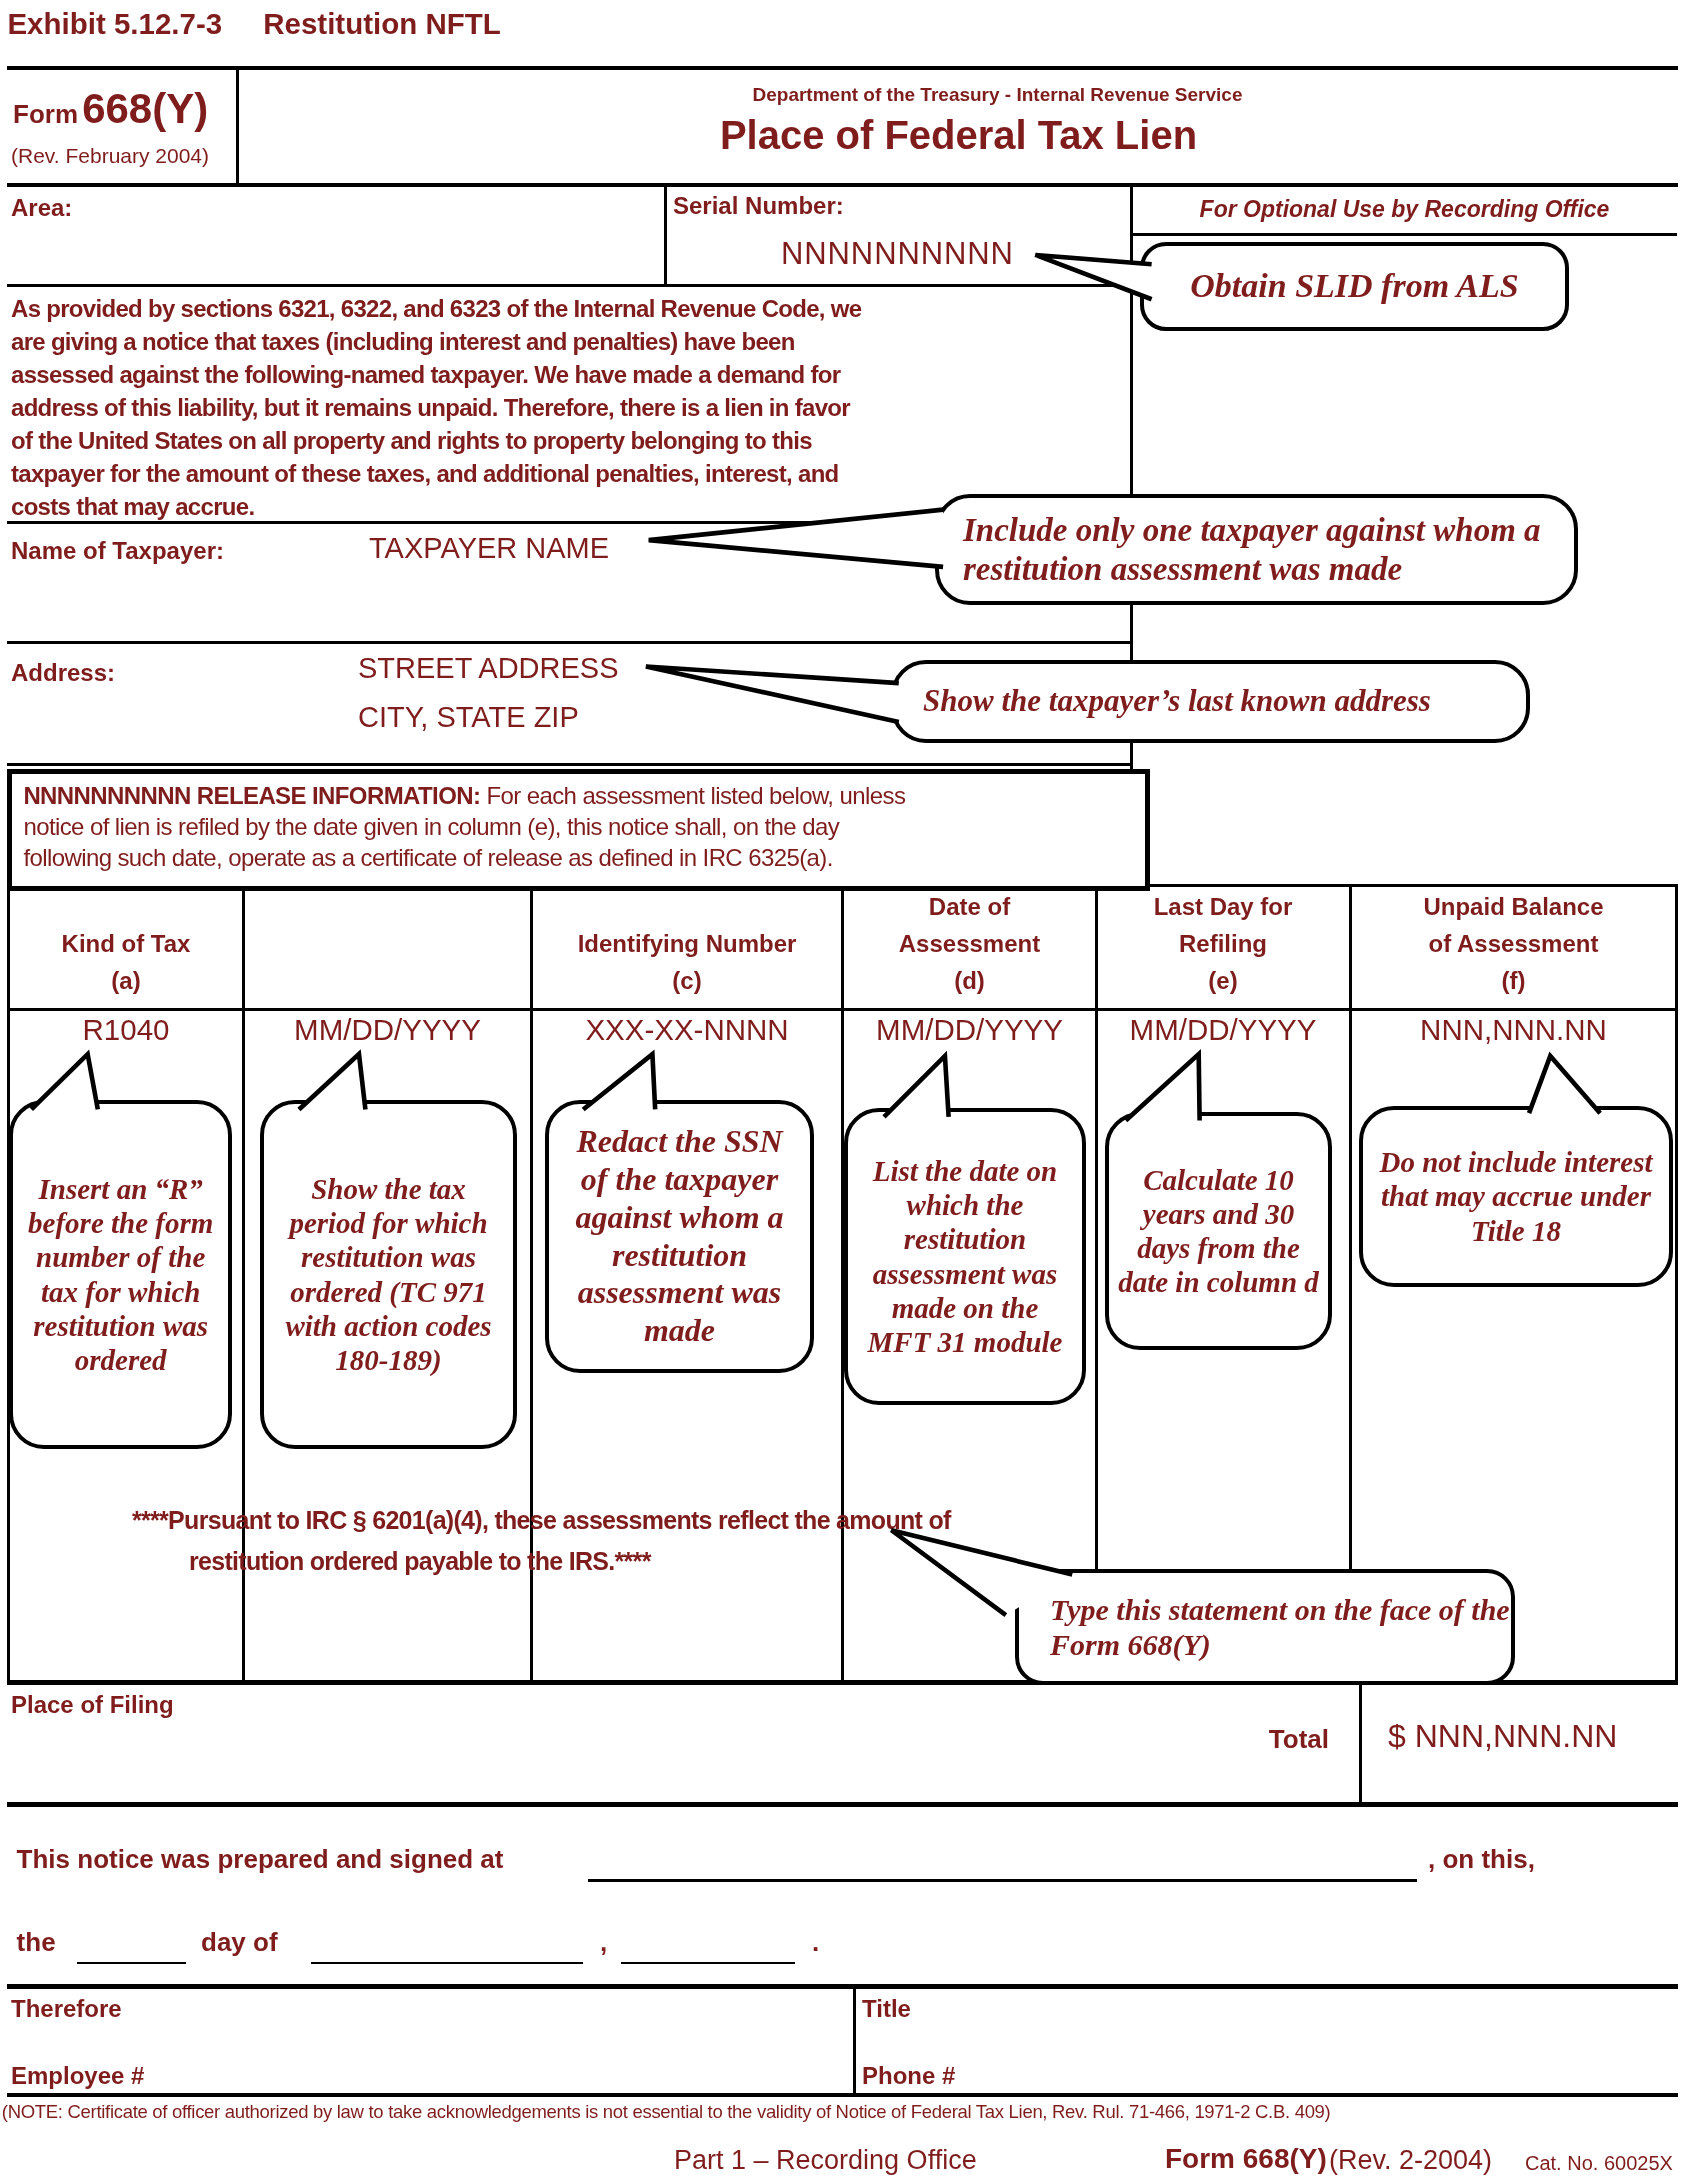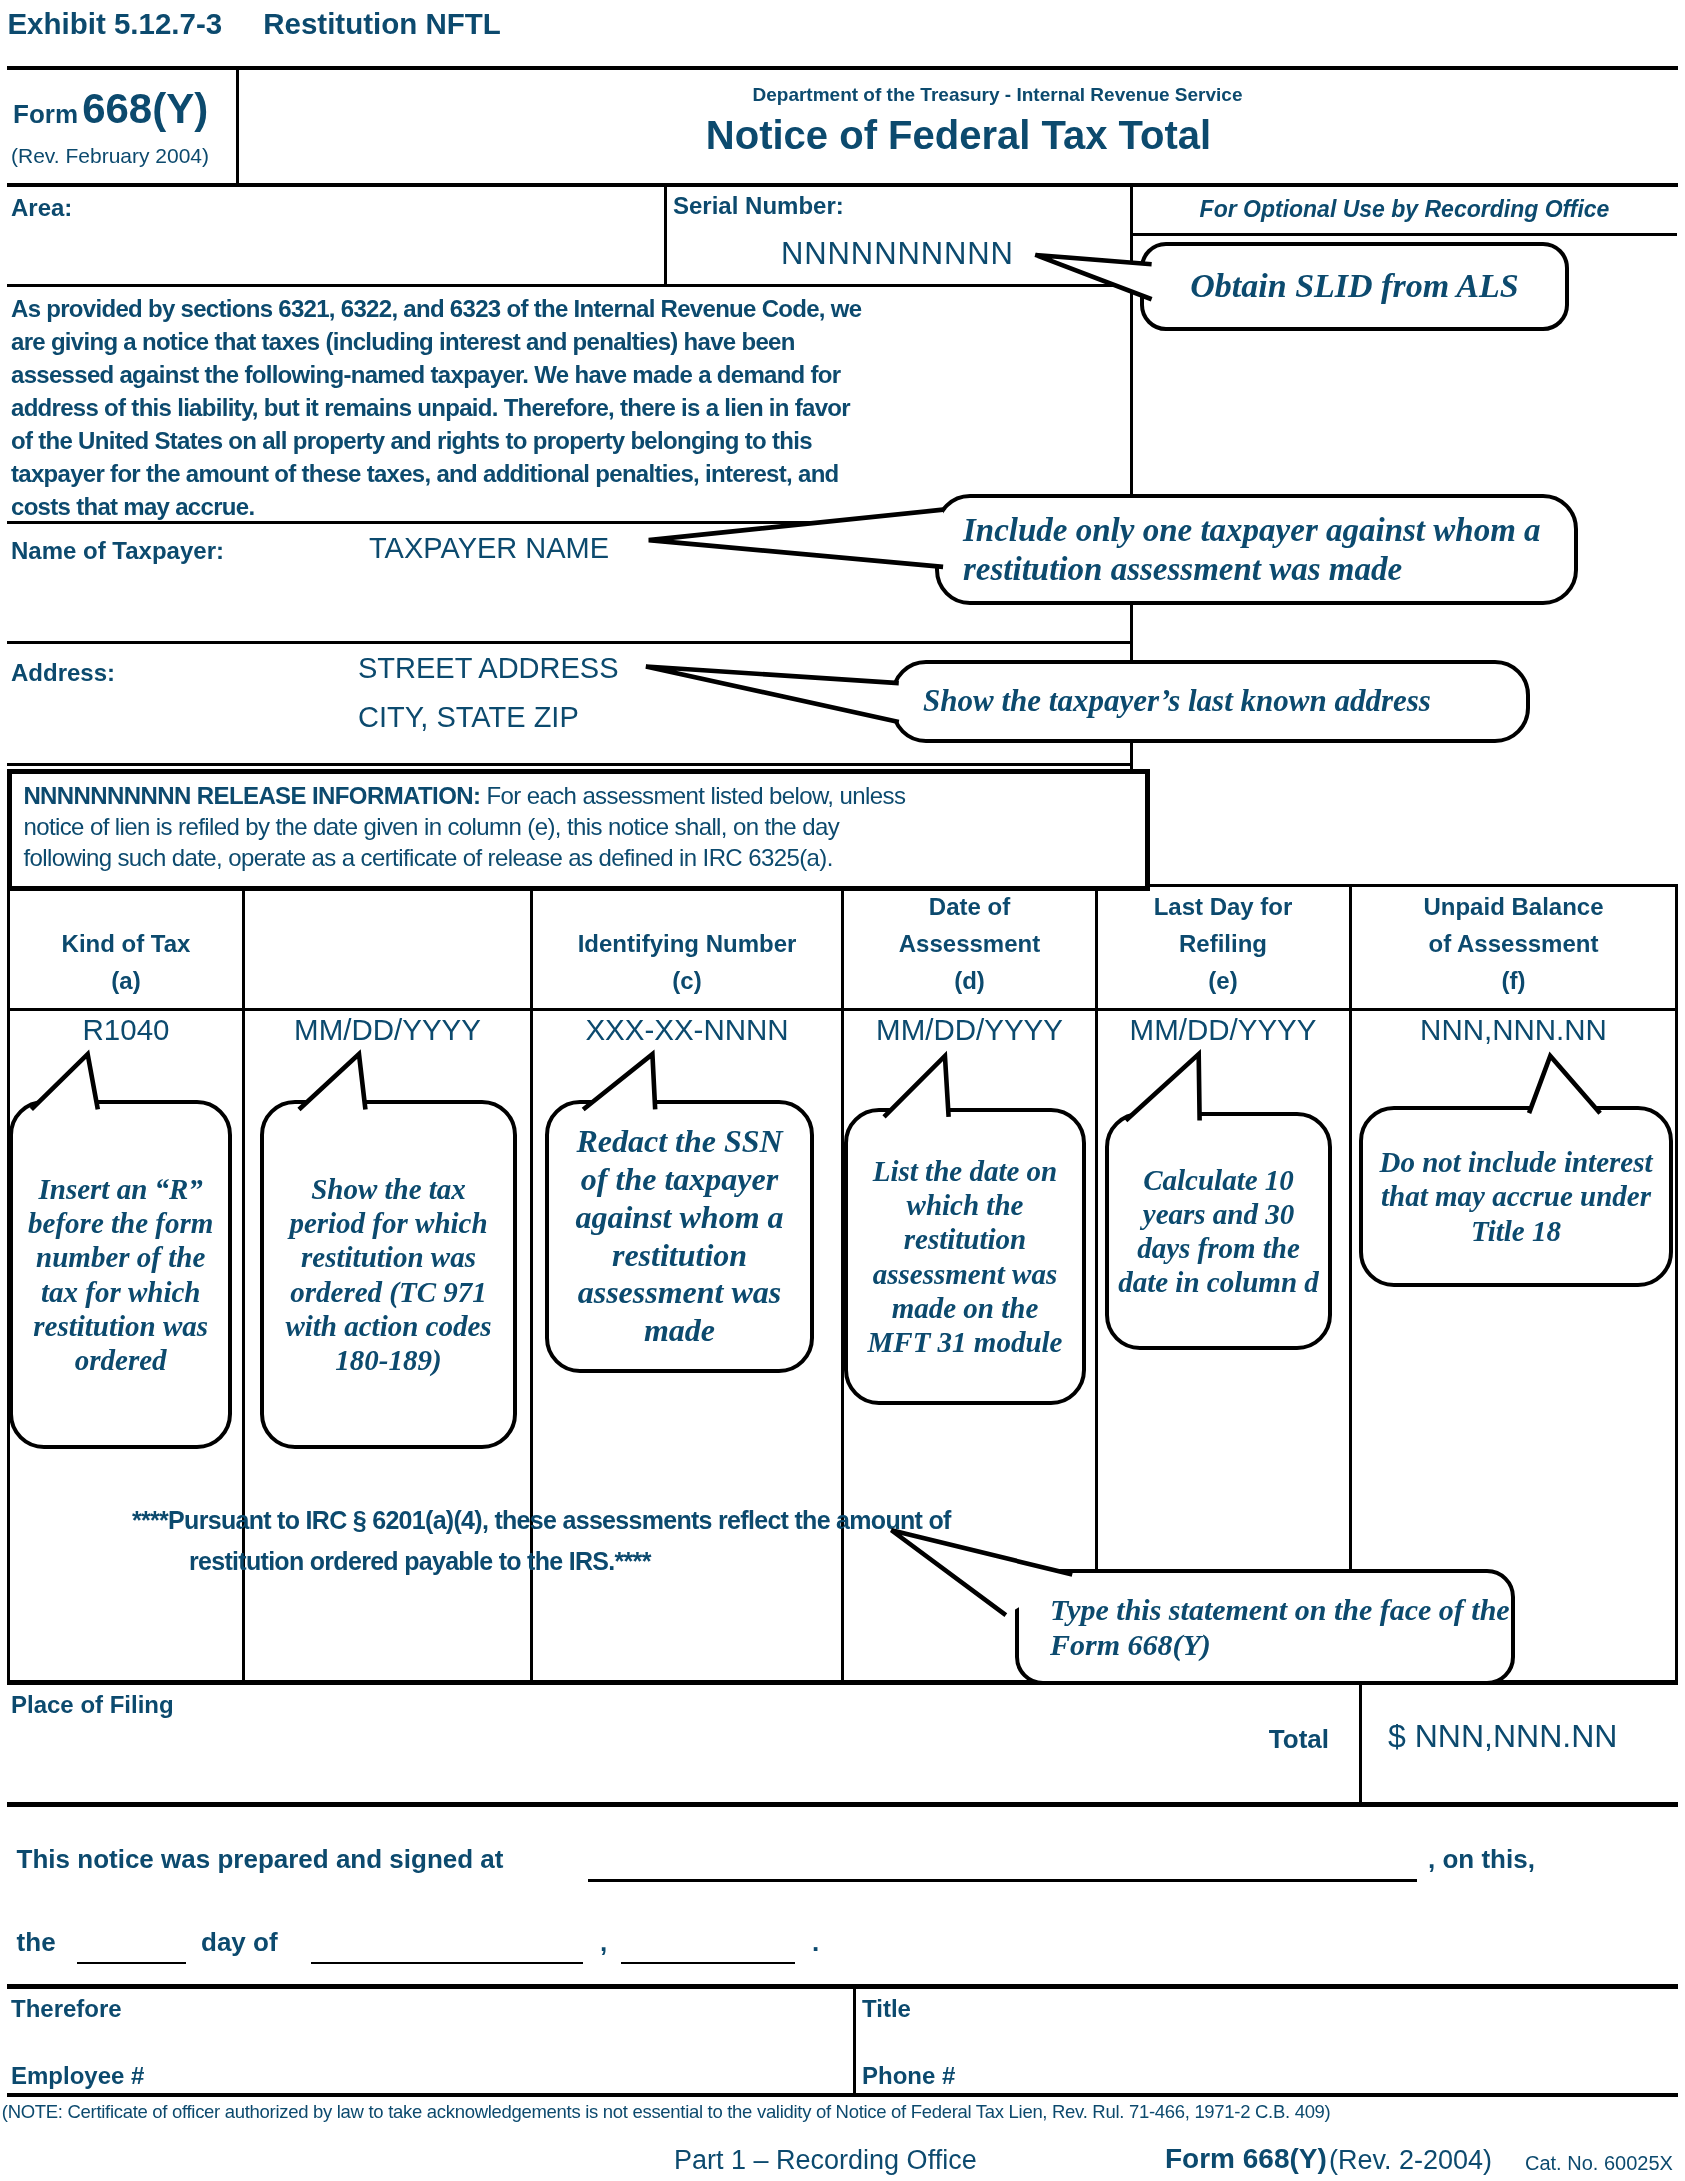--- a/index.html
+++ b/index.html
@@ -1,16 +1,16 @@
 <!DOCTYPE html>
 <html style="font-size:14.8px"><head>
 <meta charset="utf-8">
 <style>
   html,body{margin:0;padding:0;background:#fff;}
-  .page{position:relative;width:1685px;height:2182px;background:#fff;color:#0c4a6e;
+  .page{position:relative;width:1685px;height:2182px;background:#fff;color:#7f1d1d;
         font-family:"Liberation Sans",sans-serif;overflow:hidden;}
   .hline,.vline{position:absolute;background:#000;z-index:10;}
   .b{font-weight:bold;}
   .i{font-style:italic;}
   .txt{position:absolute;white-space:nowrap;z-index:25;}
   .ctr{text-align:center;}
   .bubble{position:absolute;border:4.6px solid #000;border-radius:35px;background:#fff;
           display:flex;align-items:center;justify-content:center;z-index:40;
           font-family:"Liberation Serif",serif;font-style:italic;font-weight:bold;
           line-height:1.18;box-sizing:border-box;}
@@ -39,21 +39,21 @@
   <div class="hline" style="left:7.4px;top:183px;width:1671px;height:3.7px;"></div>
   <div class="vline" style="left:236px;top:66px;width:2.8px;height:120px;"></div>
 
   <div class="txt" style="left:13px;top:85px;">
     <span class="b" style="font-size:26px;">Form</span>
     <span class="b" style="font-size:42px;">668(Y)</span>
   </div>
   <div class="txt" style="left:11px;top:144px;font-size:21px;">(Rev. February 2004)</div>
 
   <div class="txt b ctr" style="left:239px;top:84px;width:1439px;font-size:19px;padding-left:39px;">Department of the Treasury - Internal Revenue Service</div>
-  <div class="txt b ctr" style="left:239px;top:113px;width:1439px;font-size:40px;">Notice of Federal Tax Total</div>
+  <div class="txt b ctr" style="left:239px;top:113px;width:1439px;font-size:40px;">Place of Federal Tax Lien</div>
 
   <div class="vline" style="left:664px;top:183px;width:2.8px;height:103px;"></div>
   <div class="vline" style="left:1130px;top:183px;width:2.8px;height:703px;"></div>
   <div class="hline" style="left:7.4px;top:284px;width:1125px;height:2.8px;"></div>
   <div class="hline" style="left:1132px;top:233px;width:545px;height:2.8px;"></div>
 
   <div class="txt b" style="left:11px;top:194px;font-size:24px;">Area:</div>
   <div class="txt b" style="left:673px;top:192px;font-size:24px;">Serial Number:</div>
   <div class="txt" style="left:781px;top:236px;font-size:31px;letter-spacing:0.9px;">NNNNNNNNNN</div>
   <div class="txt b i ctr" style="left:1132px;top:196px;width:545px;font-size:23px;">For Optional Use by Recording Office</div>

